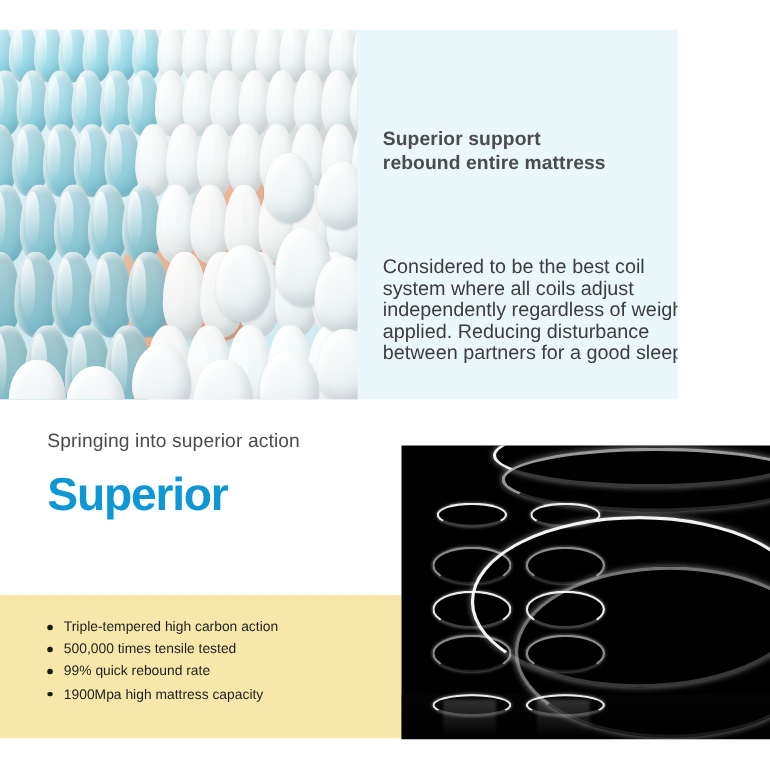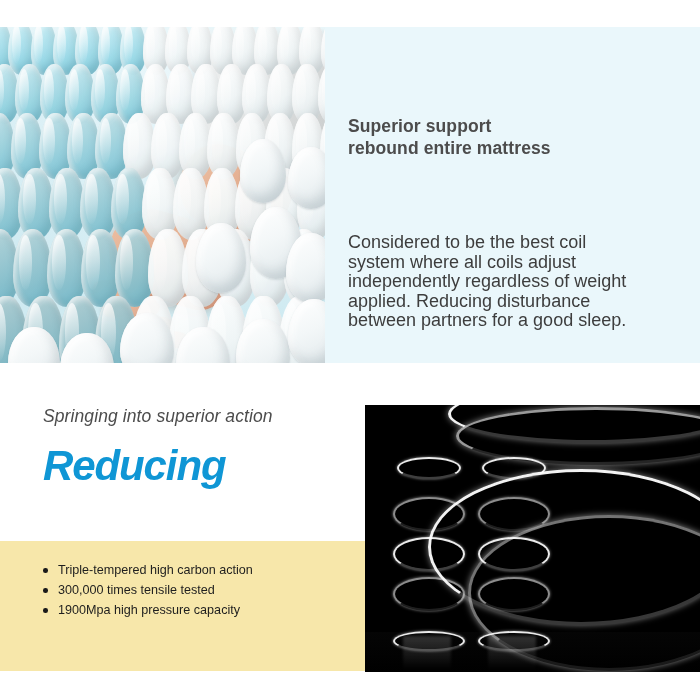--- a/index.html
+++ b/index.html
@@ -7,21 +7,21 @@
     width:700px;height:700px;
     background:#ffffff;
     font-family:"Liberation Sans","DejaVu Sans",sans-serif;
     overflow:hidden;
     position:relative;
   }
   .stage{position:relative;width:700px;height:700px;background:#fff;overflow:hidden;}
 
   
   .top-banner{
-    position:absolute;left:0;top:27px;width:700px;height:336px;
+    position:absolute;left:0;top:27px;width:616px;height:336px;
     background:#eaf7fb;
     overflow:hidden;
   }
 
   
   .coil-photo{
     position:absolute;left:0;top:0;width:325px;height:336px;
     overflow:hidden;
     background:#dff3f7;
   }
@@ -90,21 +90,21 @@
     position:absolute;left:0;top:144px;width:340px;
     font-size:45px;line-height:46px;font-weight:700;color:#0f96d5;
     letter-spacing:-1.2px;white-space:nowrap;
   }
   .para{
     position:absolute;left:0;top:206px;width:286px;
     font-size:18px;line-height:19.6px;color:#3d3d3d;
   }
 
   
-  .lower-text{position:absolute;left:43px;top:405px;width:320px;font-style:italic;}
+  .lower-text{position:absolute;left:43px;top:389px;width:320px;}
   .eyebrow2{
     font-size:17.5px;line-height:22px;font-weight:500;color:#4c4c4c;
     letter-spacing:.1px;
   }
   .bigblue2{
     margin-top:18px;
     font-size:42px;line-height:42px;font-weight:700;color:#0f96d5;
     letter-spacing:-1.1px;
   }
   .bigblue2 .l2{display:block;}
@@ -271,29 +271,30 @@
         <span>Superior support</span><br>
         <span>rebound entire mattress</span>
       </div>
       <div class="para">Considered to be the best coil system where all coils adjust independently regardless of weight applied. Reducing disturbance between partners for a good sleep.</div>
     </div>
   </div>
 
   <div class="lower-text">
     <div class="eyebrow2">Springing into superior action</div>
     <div class="bigblue2">
-      <span class="l2">Reducing</span>
+      <span class="l2">Superior</span>
     </div>
   </div>
 
   <div class="cream">
     <ul class="blist" id="featurelist">
         <li><span class="dot"></span><span>Triple-tempered high carbon action</span></li>
-        <li><span class="dot"></span><span>300,000 times tensile tested</span></li>
-        <li><span class="dot"></span><span>1900Mpa high pressure capacity</span></li>
+        <li><span class="dot"></span><span>500,000 times tensile tested</span></li>
+        <li><span class="dot"></span><span>99% quick rebound rate</span></li>
+        <li><span class="dot"></span><span>1900Mpa high mattress capacity</span></li>
       </ul>
   </div>
 
   <div class="spring-panel">
     <div class="floor"></div>
     <div class="coilspring" id="spring1" style="left:28px;top:52px;width:68px;height:190px;">
         <div class="ring" style="left: 4.08px; top: 0px; width: 59.84px; height: 18px;"></div>
         <div class="ring dim" style="left: 0px; top: 40px; width: 68px; height: 30px;"></div>
         <div class="ring" style="left: 0px; top: 80px; width: 68px; height: 30px;"></div>
         <div class="ring dim" style="left: 0px; top: 120px; width: 68px; height: 30px;"></div>

